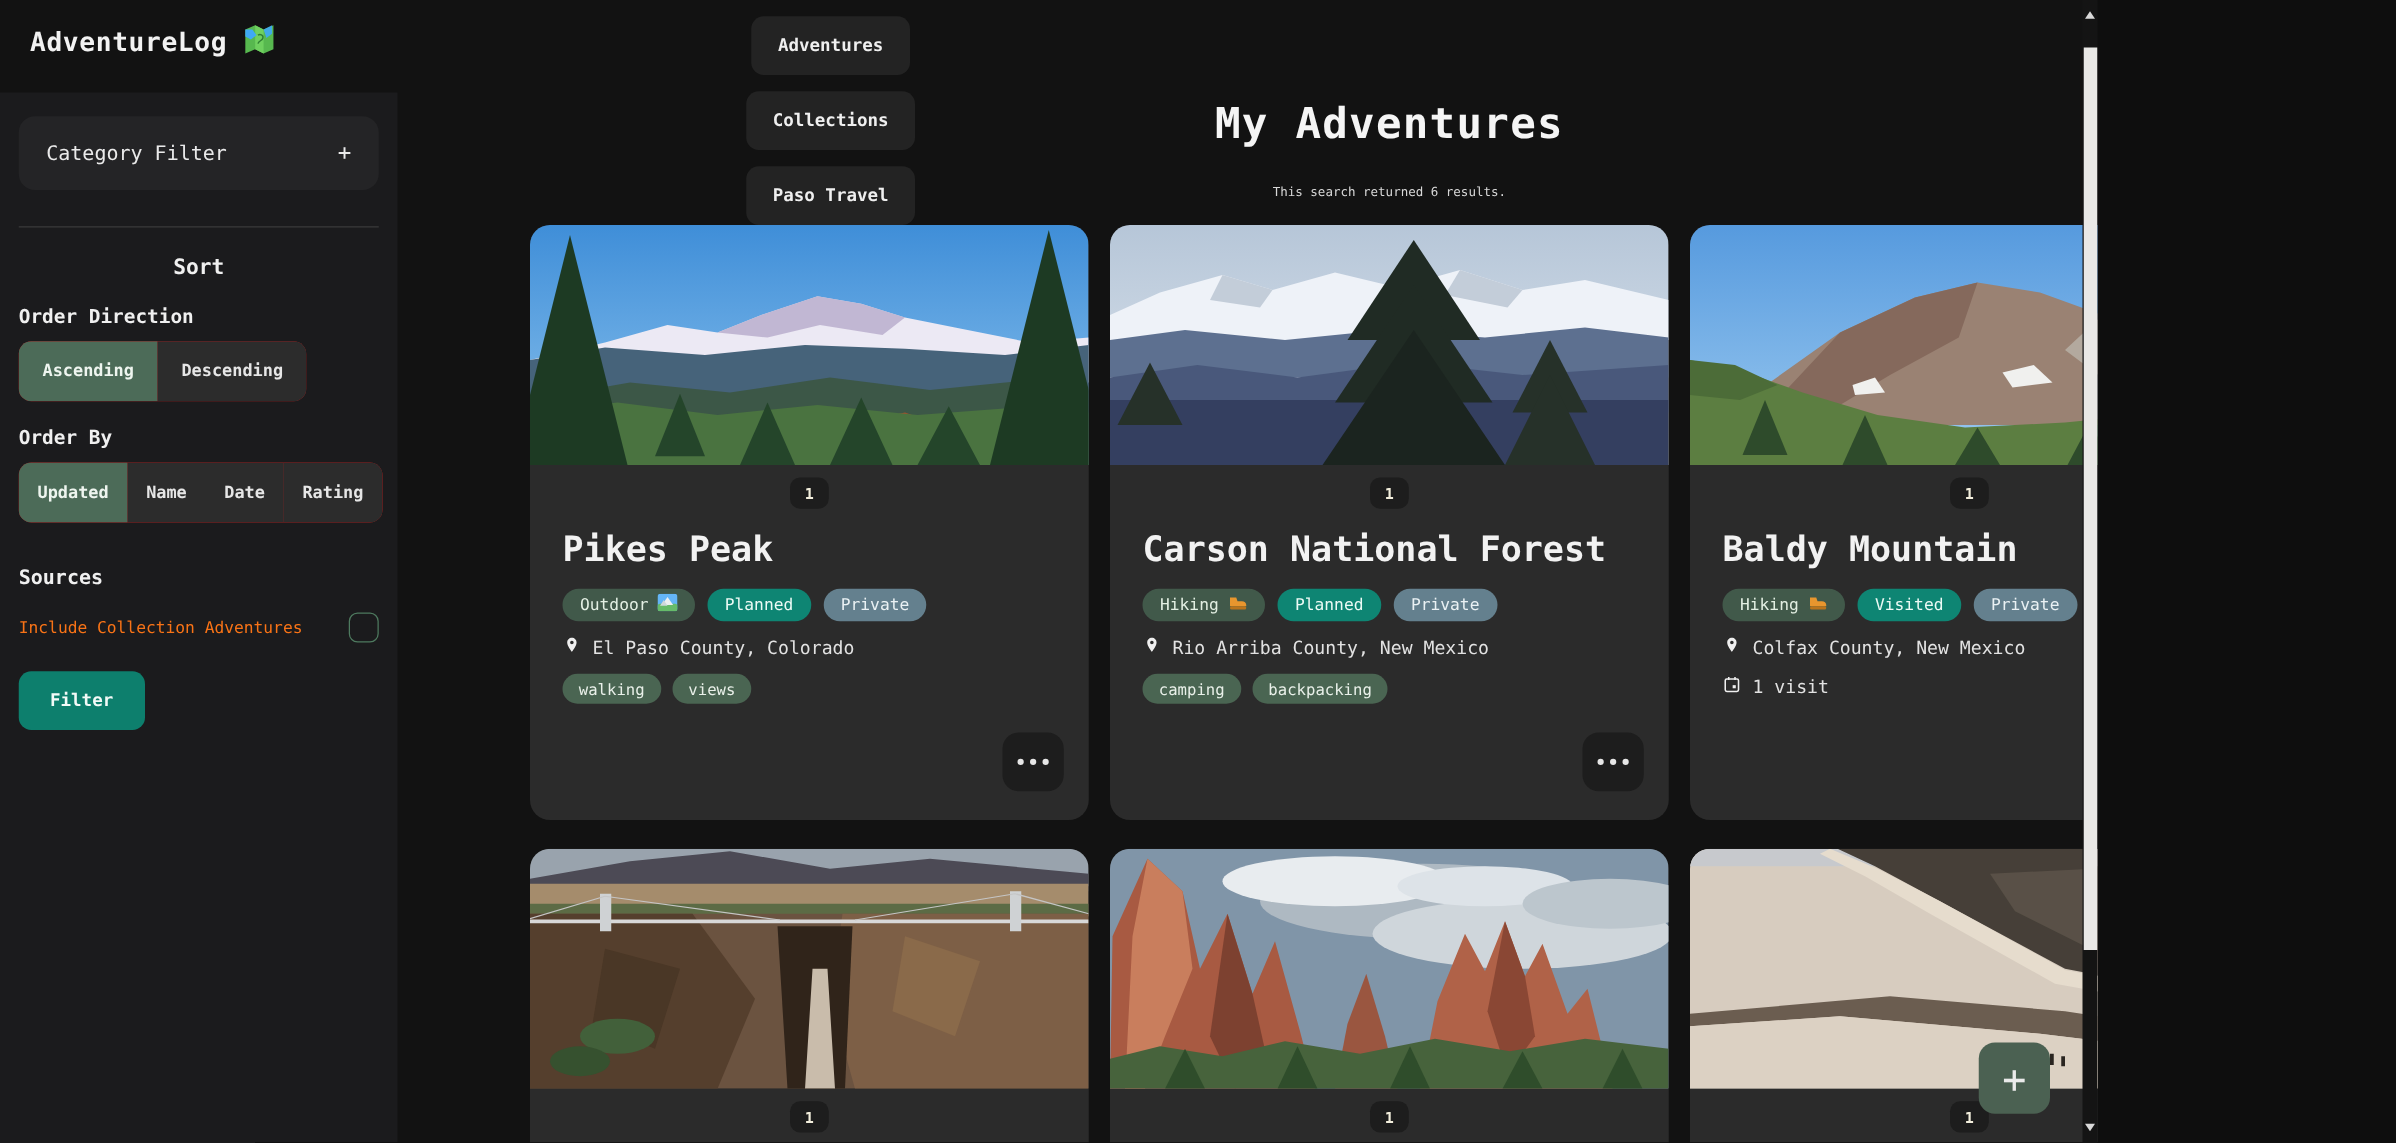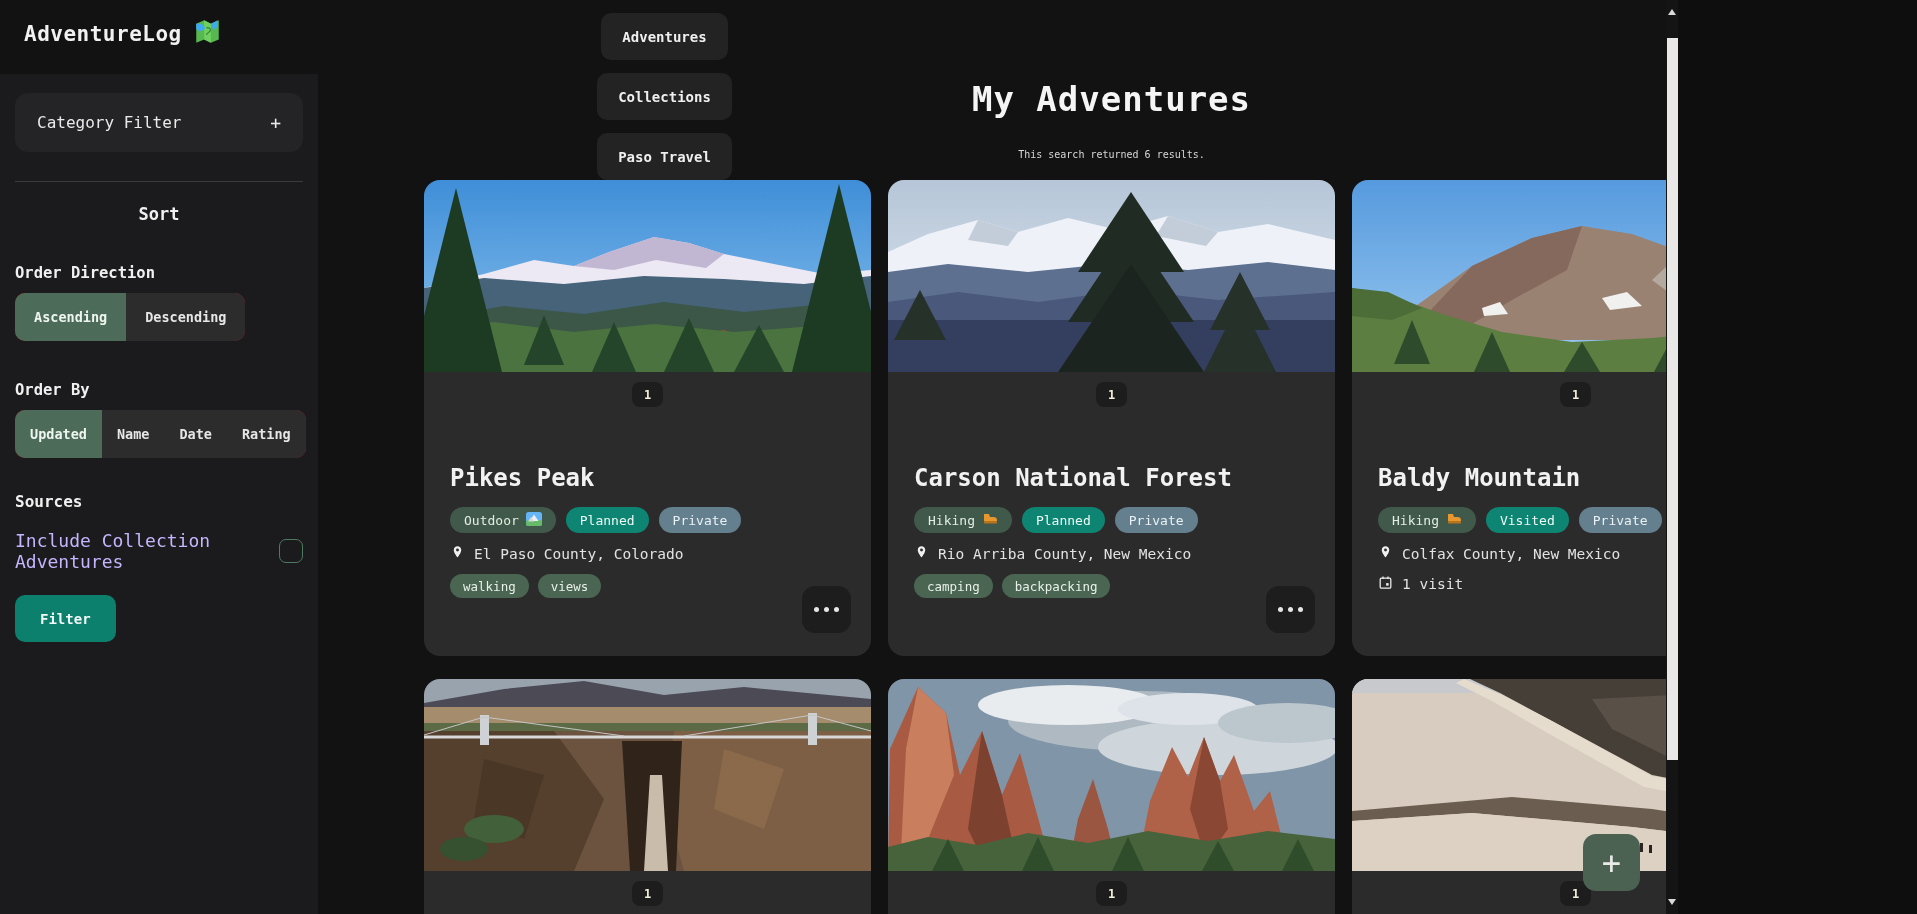--- a/index.html
+++ b/index.html
@@ -30,45 +30,45 @@
   .dots i { width:5px; height:5px; border-radius:50%; background:#e6e6e6; }
 
   
   .sidebar { position:absolute; left:0; top:74px; width:318px; height:840px; background:#1b1b1d; padding:19px 15px; }
   .cat-panel { height:59px; background:#242426; border-radius:13px; display:flex; align-items:center;
                justify-content:space-between; padding:0 22px; cursor:pointer; }
   .cat-label { font-size:16px; color:#eaeaea; }
   .cat-plus { font-size:18px; color:#eaeaea; }
   .divider { border:none; border-top:1px solid #3b3b3b; margin-top:29px; }
   .sort-head { margin-top:22px; text-align:center; font-size:17px; font-weight:bold; color:#f0f0f0; }
-  .group-label { margin-top:40px; font-size:15.5px; font-weight:bold; color:#f0f0f0; }
+  .group-label { margin-top:20px; font-size:15.5px; font-weight:bold; color:#f0f0f0; }
   .segmented { margin-top:11px; display:inline-flex; background:#b91c1c; border-radius:10px; overflow:hidden; }
   .seg-btn { height:48px; padding:0 19px; background:#2c2c2c; border:none; color:#e6e6e6;
              font-family:inherit; font-size:13.5px; font-weight:bold; cursor:pointer; }
   .seg-btn.selected { background:#4c6b58; color:#eef5ef; }
   .segmented.orderby .seg-btn { padding:0 15px; }
   .sources-head { margin-top:34px; font-size:16px; font-weight:bold; color:#f0f0f0; }
   .include-row { margin-top:19px; display:flex; align-items:center; justify-content:space-between; }
-  .include-label { font-size:18px; color:#c4b5fd; }
+  .include-label { font-size:13px; color:#f97316; }
   .checkbox { width:24px; height:24px; border:1px solid #4e7a5f; border-radius:7px; background:transparent; cursor:pointer; flex:0 0 auto; }
   .filter-btn { margin-top:23px; height:47px; padding:0 25px; background:#0d7f6d; border:none; border-radius:10px;
                 color:#f2faf7; font-family:inherit; font-size:14px; font-weight:bold; cursor:pointer; }
 
   
   .main { position:absolute; left:318px; top:74px; width:1587px; height:840px; }
   .page-title { margin-top:5px; text-align:center; font-size:34px; font-weight:bold; color:#f5f5f5; letter-spacing:1px; }
   .results-line { margin-top:30px; text-align:center; font-size:10px; color:#d8d8d8; }
   .grid { width:1375px; margin:20px auto 0; display:grid; grid-template-columns:repeat(3,447px); gap:23px 17px; }
   .card { position:relative; width:447px; height:476px; background:#2b2b2b; border-radius:16px; overflow:hidden; cursor:pointer; }
   .card-img { width:447px; height:192px; overflow:hidden; }
   .card-img svg { display:block; width:100%; height:100%; }
   .count-badge { margin:10px auto 0; width:31px; height:25px; background:#1d1d1d; border-radius:8px;
                  display:flex; align-items:center; justify-content:center; font-size:12px; font-weight:bold; color:#f3efdd; }
   .card-body { padding:0 26px; }
-  .card-title { margin-top:57px; font-size:24px; font-weight:bold; color:#f2f2f2; }
+  .card-title { margin-top:16px; font-size:28px; font-weight:bold; color:#f2f2f2; }
   .badge-row { margin-top:15px; display:flex; align-items:center; gap:10px; }
   .pill { display:flex; align-items:center; gap:7px; height:26px; padding:0 14px; border-radius:999px; font-size:13px; }
   .pill.category { background:#41594a; color:#e3efe3;text-align:center; }
   .pill.status { background:#0e8573; color:#ecfaf5; }
   .pill.visibility { background:#64808e; color:#eaf1f4; }
   .loc-row { margin-top:11px; display:flex; align-items:center; gap:9px; font-size:14.5px; color:#e2e2e2; }
   .tag-row { margin-top:10px; display:flex; align-items:center; gap:9px; }
   .tag { height:24px; padding:0 13px; border-radius:999px; background:#4a6552; color:#e9f0e9;
          font-size:12.5px; font-weight:normal; display:flex; align-items:center; }
   .card-menu { position:absolute; right:20px; bottom:23px; width:49px; height:47px; background:#1d1d1d;

